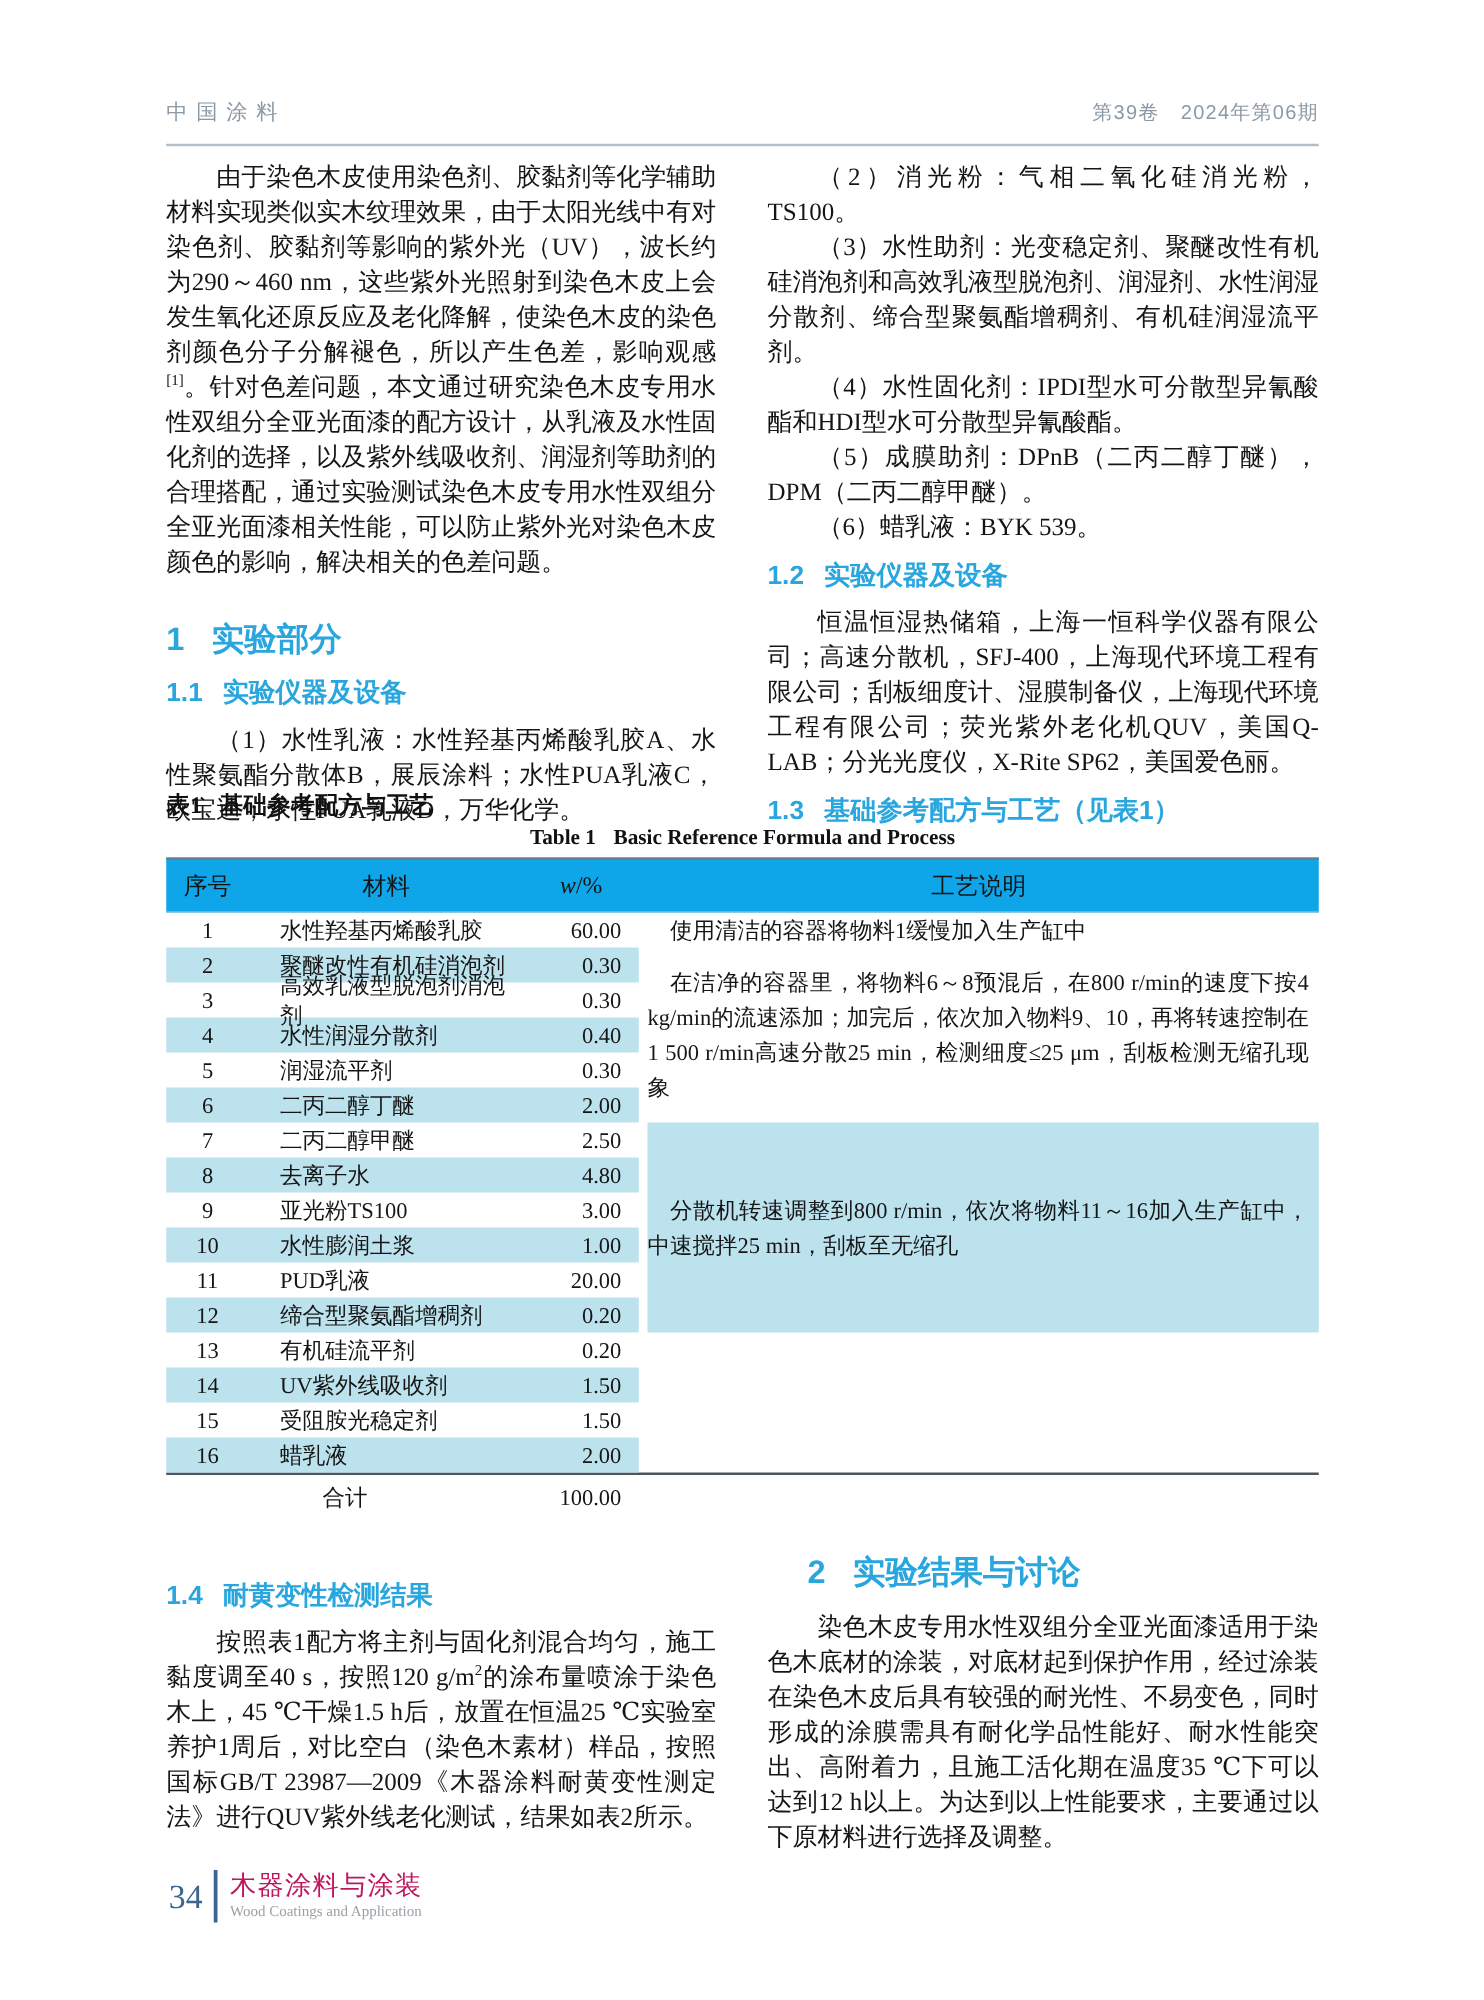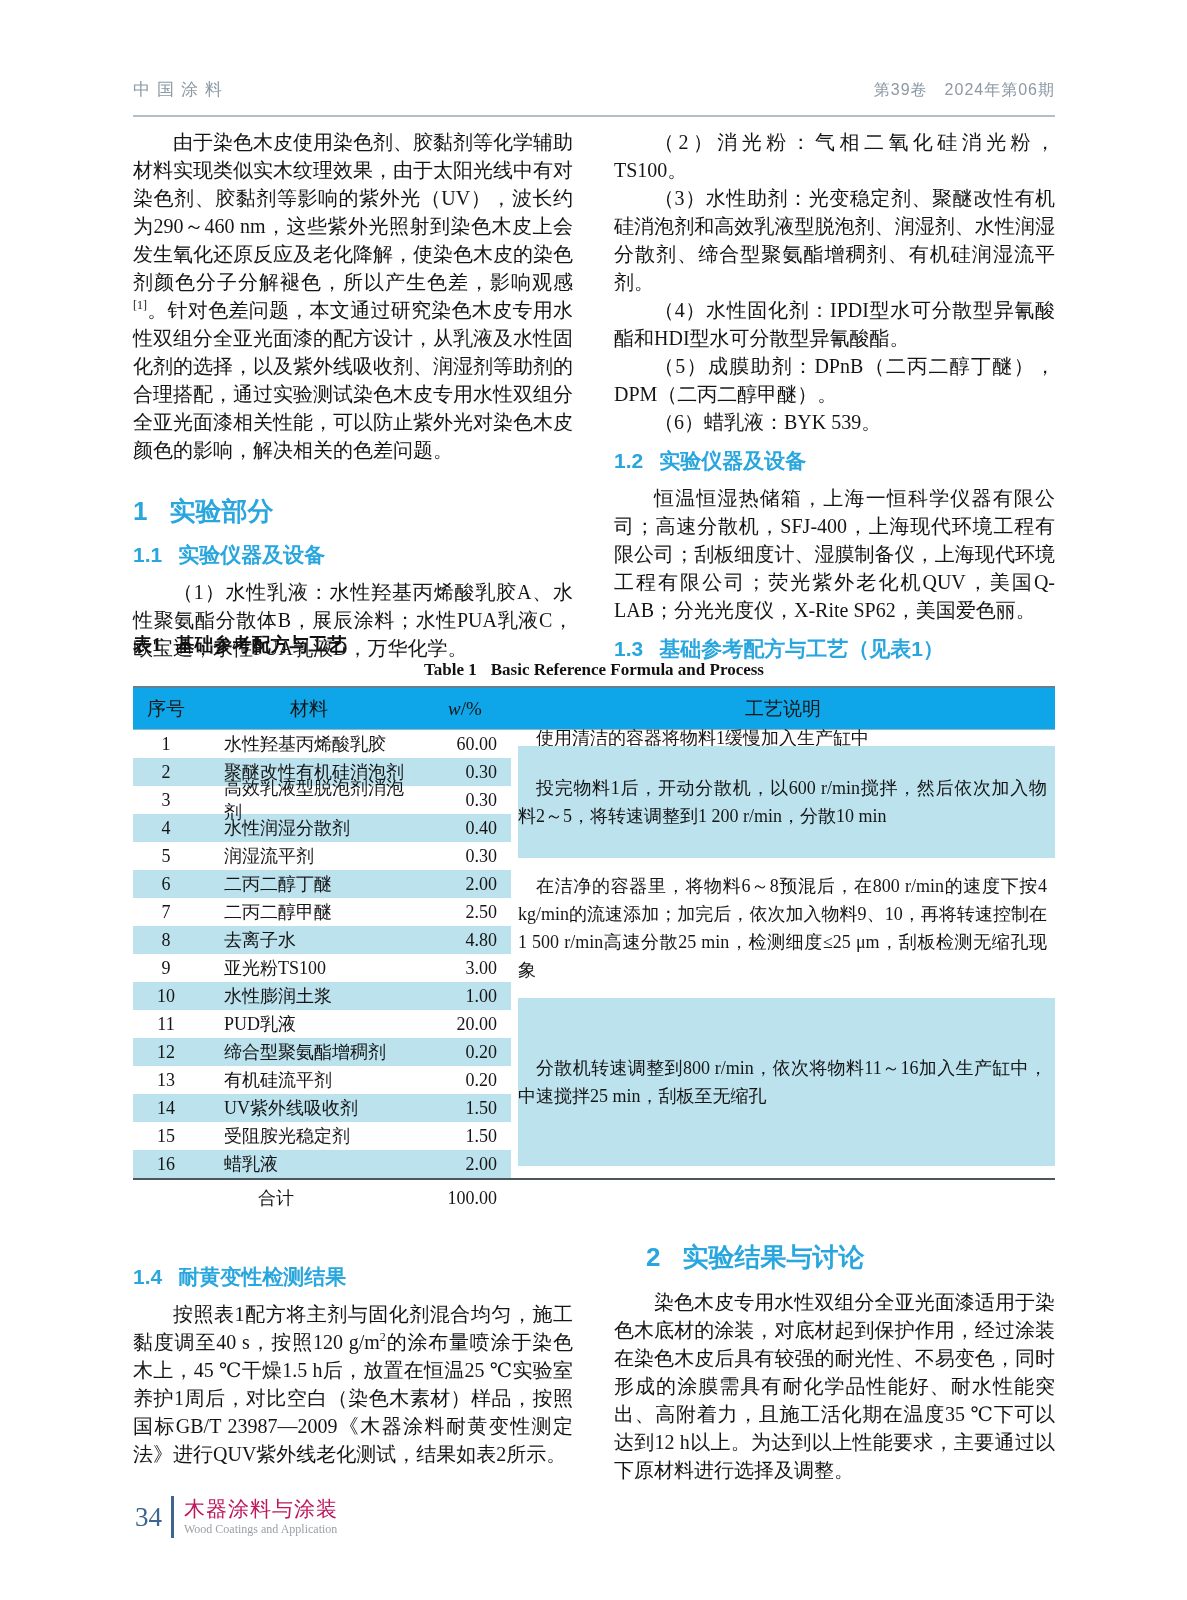--- a/index.html
+++ b/index.html
@@ -65,21 +65,21 @@
   .t-left{width:378px;}
   .t-row{display:flex;height:28px;align-items:center;font-size:18px;}
   .t-row.even{background:#bce2ee;}
   .c-no{width:66px;text-align:center;}
   .c-mat{width:220px;padding-left:25px;box-sizing:border-box;}
   .c-w{width:92px;text-align:right;padding-right:14px;box-sizing:border-box;}
   .t-right{width:537px;margin-left:7px;display:flex;flex-direction:column;}
   .p-cell{display:flex;align-items:center;box-sizing:border-box;padding-right:8px;}
   .p-cell.blue{background:#bce2ee;}
   .p-cell p{margin:0;font-size:18px;line-height:28px;text-align:justify;text-indent:1em;}
-  .p-h1{height:16px;} .p-h4{height:112px;} .p-h5{height:140px;} .p-h6{height:168px;}
+  .p-h1{height:28px;} .p-h4{height:112px;} .p-h5{height:140px;} .p-h6{height:168px;}
   .t-total{display:flex;align-items:center;height:36px;font-size:18px;}
   .tt-label{width:286px;text-align:center;}
   .tt-spacer{width:0;}
   .tt-w{width:92px;text-align:right;padding-right:14px;box-sizing:border-box;}
   .tt-proc{flex:1;margin-left:7px;padding-left:18px;white-space:nowrap;box-sizing:border-box;}
   
   .page-footer{
     position:absolute;left:135px;top:1496px;
     display:flex;align-items:center;
   }
@@ -219,23 +219,20 @@
         </div>
       <div class="t-row even">
           <div class="c-no">16</div>
           <div class="c-mat">蜡乳液</div>
           <div class="c-w">2.00</div>
         </div>
     </div>
     <div class="t-right">
       <div class="p-cell p-h1">
           <p>使用清洁的容器将物料1缓慢加入生产缸中</p>
-        </div>
-      <div class="p-cell p-h4 blue">
-          <p>投完物料1后，开动分散机，以600 r/min搅拌，然后依次加入物料2～5，将转速调整到1 200 r/min，分散10 min</p>
         </div>
       <div class="p-cell p-h5">
           <p>在洁净的容器里，将物料6～8预混后，在800 r/min的速度下按4 kg/min的流速添加；加完后，依次加入物料9、10，再将转速控制在1 500 r/min高速分散25 min，检测细度≤25 μm，刮板检测无缩孔现象</p>
         </div>
       <div class="p-cell p-h6 blue">
           <p>分散机转速调整到800 r/min，依次将物料11～16加入生产缸中，中速搅拌25 min，刮板至无缩孔</p>
         </div>
     </div>
   </div>
 

